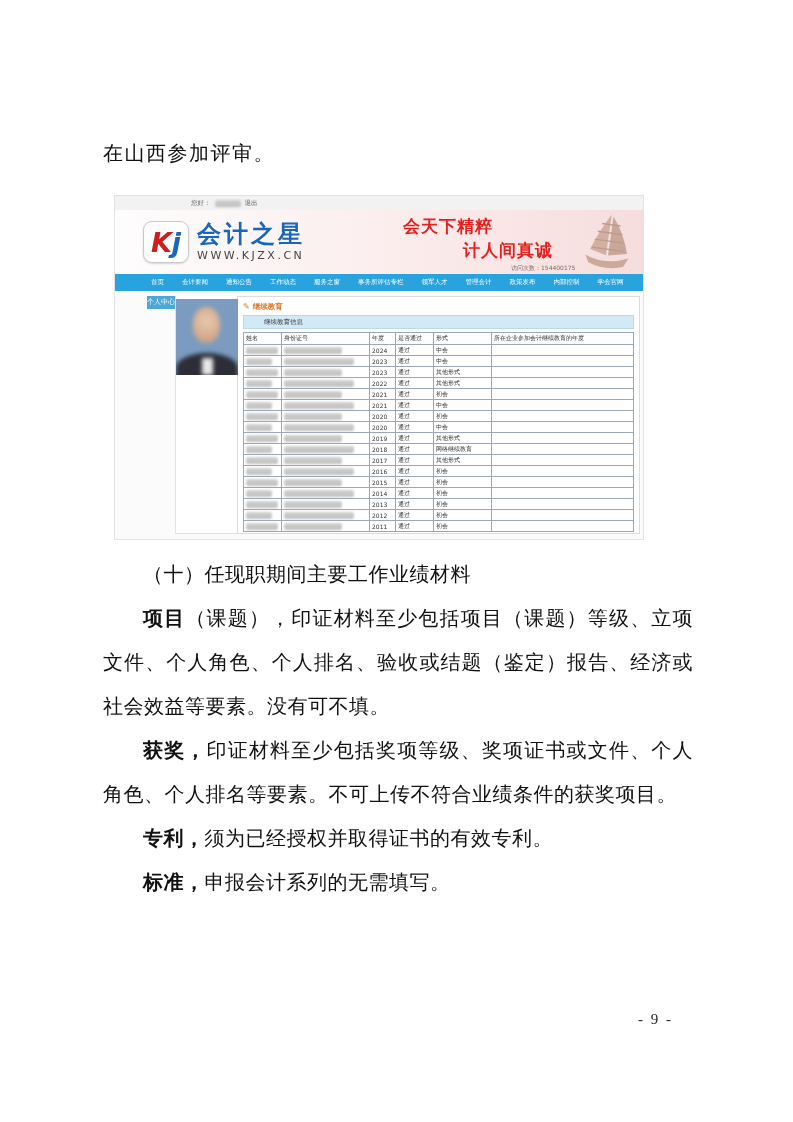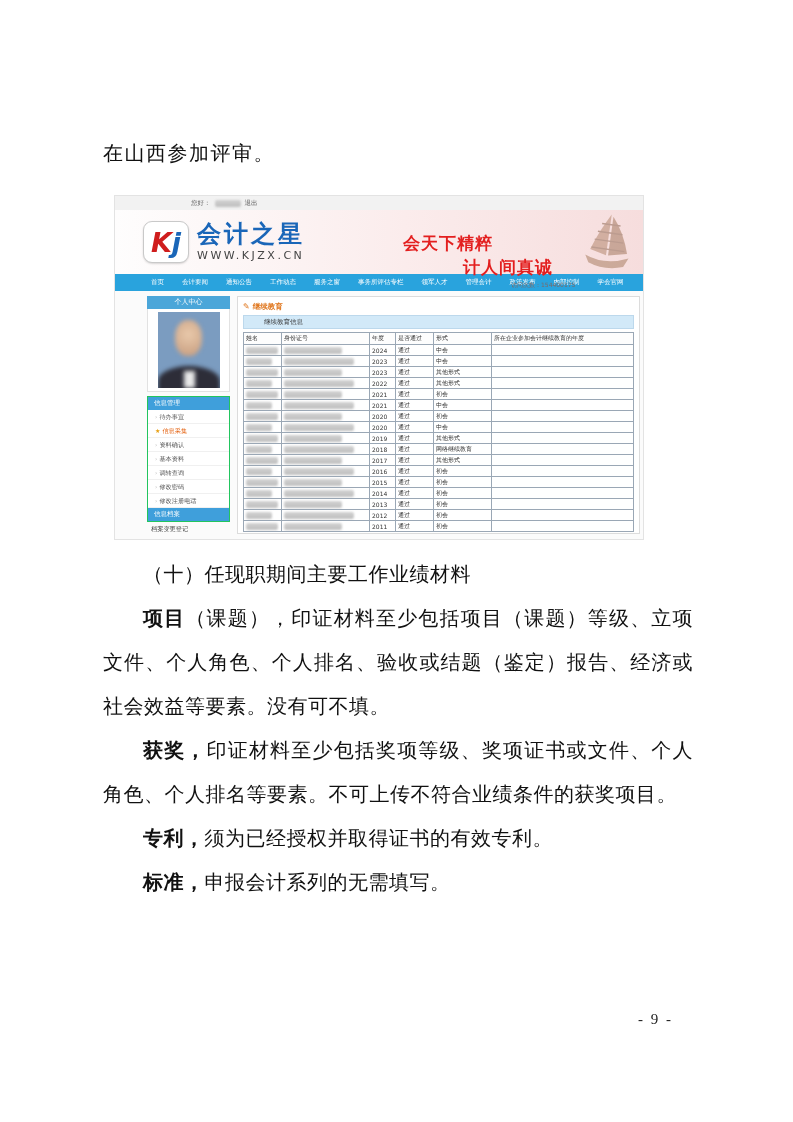--- a/index.html
+++ b/index.html
@@ -28,32 +28,32 @@
   .site-header{height:64px;flex:none;position:relative;display:flex;align-items:center;
           background:linear-gradient(90deg,#fefdfd 0%,#fbecec 55%,#f6dddd 100%);}
   .logo-box{width:44px;height:40px;margin-left:28px;background:#fff;border:1px solid #c9c9c9;
             border-radius:9px;display:flex;align-items:center;justify-content:center;
             font-weight:bold;font-size:27px;font-style:italic;line-height:1;box-shadow:0 1px 2px rgba(0,0,0,.15);}
   .logo-k{color:#cf1d1d;}
   .logo-j{color:#1a66b8;}
   .site-id{margin-left:8px;}
   .site-name{color:#1a66b8;font-size:24px;font-weight:bold;letter-spacing:3px;line-height:1;}
   .site-url{color:#444;font-size:11px;letter-spacing:2.5px;margin-top:3px;}
-  .slogan{position:absolute;left:288px;top:22px;color:#e31f1f;font-weight:bold;font-size:17px;letter-spacing:1px;}
+  .slogan{position:absolute;left:288px;top:5px;color:#e31f1f;font-weight:bold;font-size:17px;letter-spacing:1px;}
   .slogan .s2{margin-left:60px;margin-top:1px;}
   .visits{font-weight:normal;font-size:6px;color:#7a6a6a;margin-left:108px;margin-top:2px;letter-spacing:0;}
   .ship{position:absolute;right:4px;top:0px;width:62px;height:62px;opacity:.55;transform:rotate(8deg);}
 
   .nav{height:17px;flex:none;background:#29a3dd;display:flex;align-items:center;
        gap:18px;padding-left:36px;font-size:6.5px;color:#fff;}
   .nav-item{cursor:pointer;white-space:nowrap;}
 
   .content{flex:1;background:#fbfbfb;display:flex;gap:7px;padding:5px 3px 5px 32px;overflow:hidden;}
 
-  .sidebar{width:83px;flex:none;display:flex;flex-direction:column;}
+  .sidebar{width:83px;flex:none;display:flex;flex-direction:row;}
   .sb-title{background:#4ba6d9;color:#fff;text-align:center;font-size:7px;height:13px;line-height:13px;flex:none;}
   .photo-wrap{background:#fff;border:1px solid #e2e2e2;border-top:none;padding:3px 0;flex:none;}
   .photo{width:62px;height:76px;margin:0 auto;background:#7b9cc0;position:relative;overflow:hidden;}
   .photo .head{position:absolute;left:17px;top:8px;width:27px;height:36px;border-radius:46%;
                background:radial-gradient(circle at 50% 40%,#e9c9ab,#c49a7c);filter:blur(2px);}
   .photo .torso{position:absolute;left:0px;bottom:-8px;width:62px;height:30px;border-radius:50% 50% 0 0;
                background:#2d2d38;filter:blur(2px);}
   .photo .shirt{position:absolute;left:26px;bottom:0;width:11px;height:17px;background:#e9e9e9;filter:blur(2px);}
   .menu{background:#fff;border:1px solid #22c55e;margin-top:4px;flex:none;}
   .sec{background:#3f9fdb;color:#fff;font-size:6.5px;height:13px;line-height:13px;padding-left:6px;}

